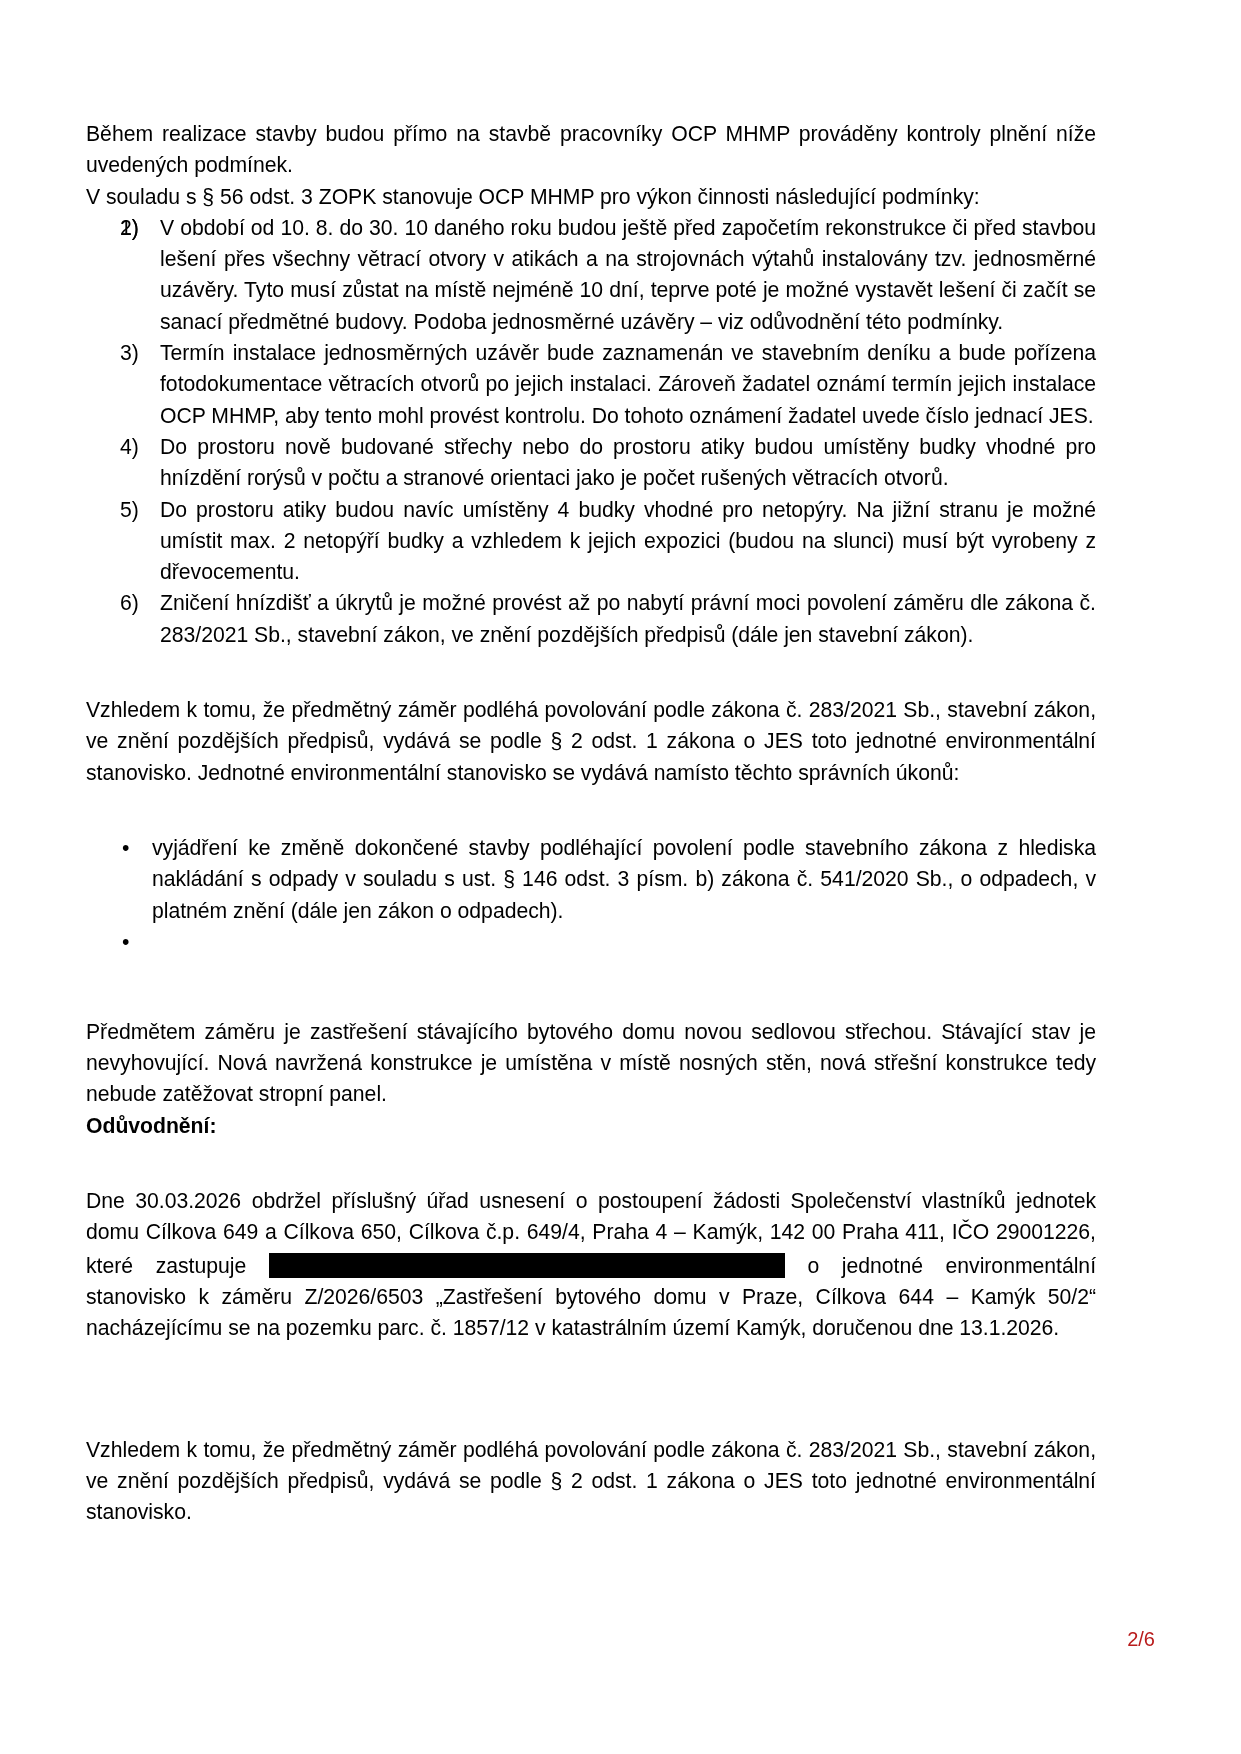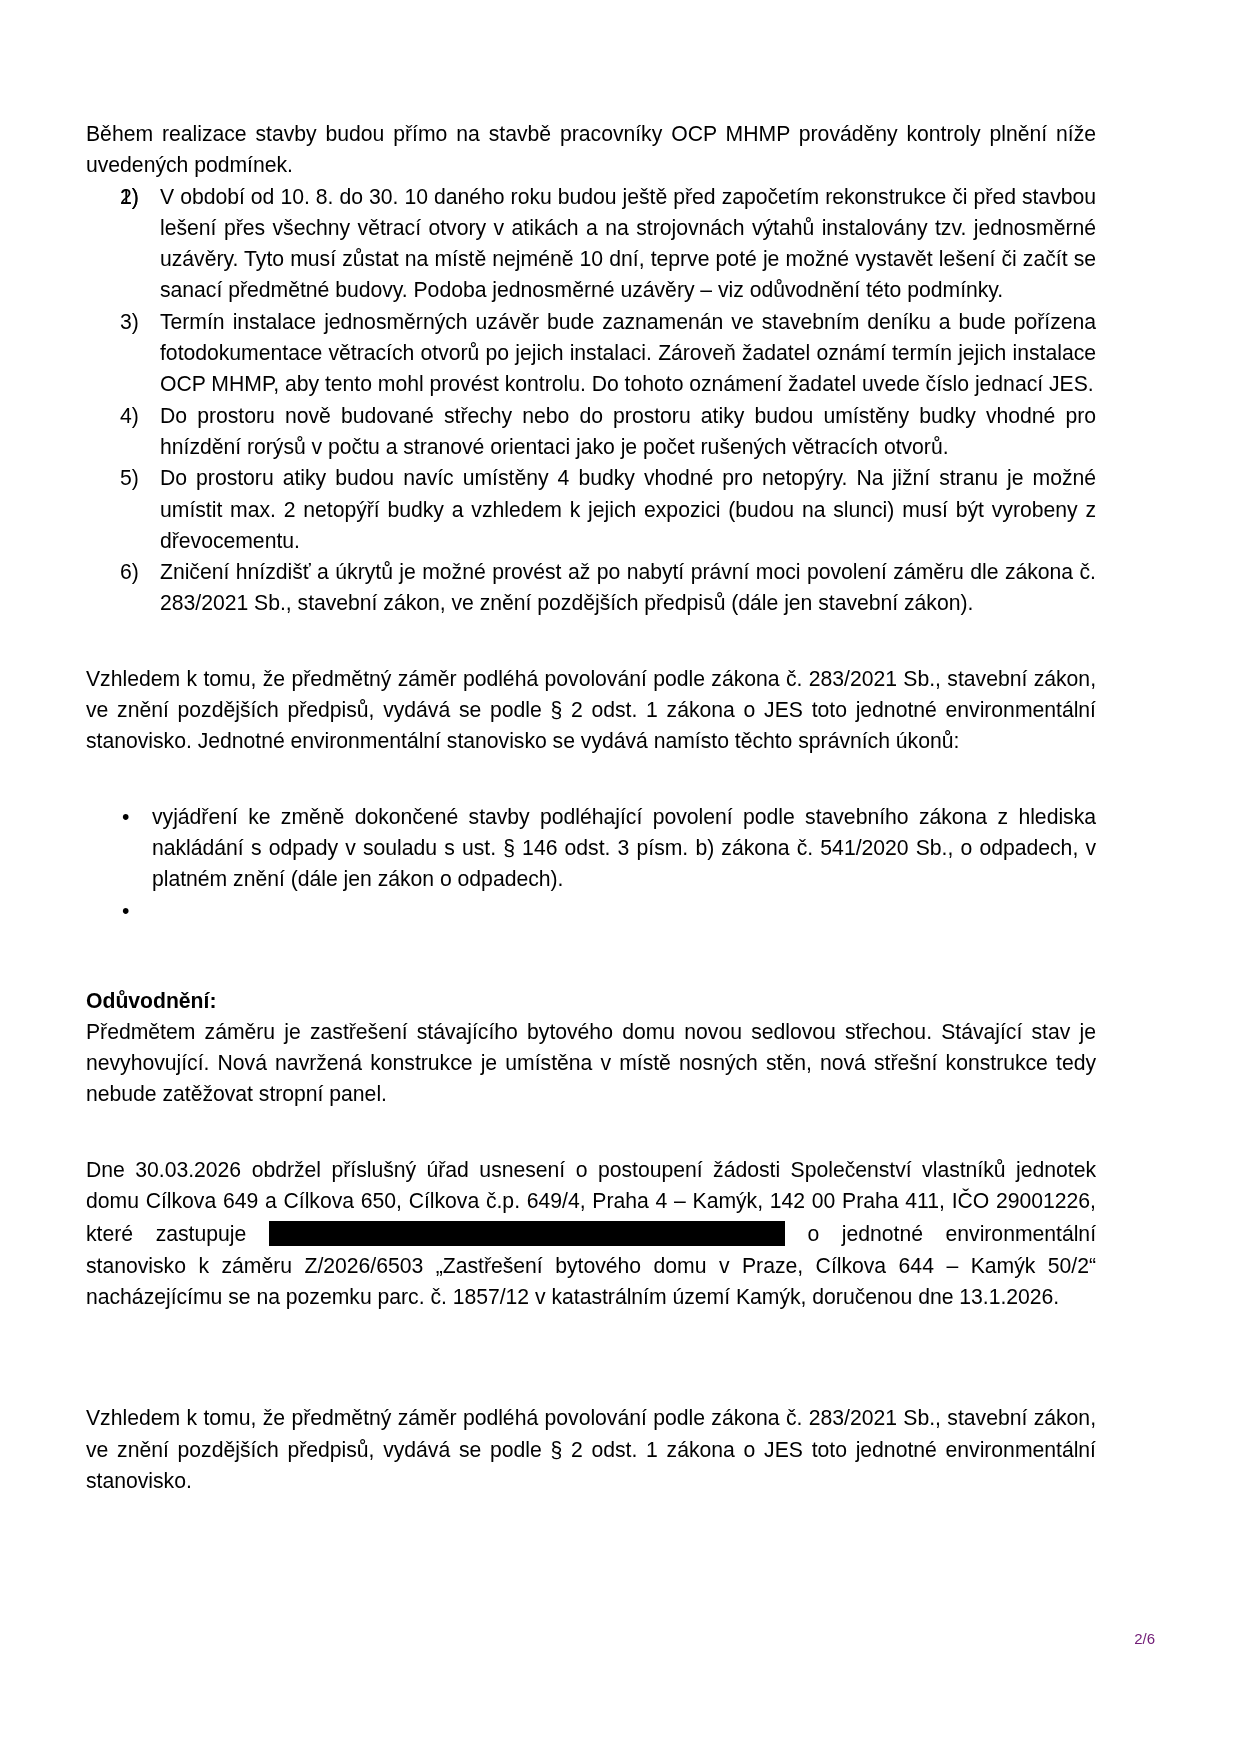--- a/index.html
+++ b/index.html
@@ -88,33 +88,34 @@
     color: transparent;
     vertical-align: baseline;
     height: 25px;
     position: relative;
     top: 5px;
   }
   .pagenum {
     position: absolute;
     right: 66px;
     bottom: 104px;
-    font-size: 15px;
+    font-size: 20px;
     line-height: 22px;
-    color: #701a75;
+    color: #b91c1c;
     text-align: right;
   }
 </style>
 </head>
 <body>
 
 <div class="page">
   <div class="content">
 
     <p class="para">Během realizace stavby budou přímo na stavbě pracovníky OCP MHMP prováděny kontroly plnění níže uvedených podmínek.</p>
+    <p class="para">V souladu s § 56 odst. 3 ZOPK stanovuje OCP MHMP pro výkon činnosti následující podmínky:</p>
 
     <ol class="numlist">
       <li>
         <span class="marker">1)</span>
       </li>
       <li>
         <span class="marker">2)</span>
         <span>V období od 10. 8. do 30. 10 daného roku budou ještě před započetím rekonstrukce či před stavbou lešení přes všechny větrací otvory v atikách a na strojovnách výtahů instalovány tzv. jednosměrné uzávěry. Tyto musí zůstat na místě nejméně 10 dní, teprve poté je možné vystavět lešení či začít se sanací předmětné budovy. Podoba jednosměrné uzávěry – viz odůvodnění této podmínky.</span>
       </li>
       <li>
@@ -146,22 +147,22 @@
         <span class="bullet">•</span>
         <span>vyjádření ke změně dokončené stavby podléhající povolení podle stavebního zákona z hlediska nakládání s odpady v souladu s ust. § 146 odst. 3 písm. b) zákona č. 541/2020 Sb., o odpadech, v platném znění (dále jen zákon o odpadech).</span>
       </li>
       <li>
         <span class="bullet">•</span>
       </li>
     </ul>
 
     <div class="gap-xl"></div>
 
+    <p class="para">Předmětem záměru je zastřešení stávajícího bytového domu novou sedlovou střechou. Stávající stav je nevyhovující. Nová navržená konstrukce je umístěna v místě nosných stěn, nová střešní konstrukce tedy nebude zatěžovat stropní panel.</p>
     <p class="para bold">Odůvodnění:</p>
-    <p class="para">Předmětem záměru je zastřešení stávajícího bytového domu novou sedlovou střechou. Stávající stav je nevyhovující. Nová navržená konstrukce je umístěna v místě nosných stěn, nová střešní konstrukce tedy nebude zatěžovat stropní panel.</p>
 
     <div class="gap-md"></div>
 
     <p class="para redact-line"><span>Dne 30.03.2026 obdržel příslušný úřad usnesení o postoupení žádosti Společenství vlastníků jednotek domu Cílkova 649 a Cílkova 650, Cílkova č.p. 649/4, Praha 4 – Kamýk, 142 00 Praha 411, IČO 29001226, které zastupuje </span><span class="redaction" style="width:516px"></span><span> o jednotné environmentální stanovisko k záměru Z/2026/6503 „Zastřešení bytového domu v Praze, Cílkova 644 – Kamýk 50/2“ nacházejícímu se na pozemku parc. č. 1857/12 v katastrálním území Kamýk, doručenou dne 13.1.2026.</span></p>
 
     <div class="gap-xl"></div>
 
     <p class="para">Vzhledem k tomu, že předmětný záměr podléhá povolování podle zákona č. 283/2021 Sb., stavební zákon, ve znění pozdějších předpisů, vydává se podle § 2 odst. 1 zákona o JES toto jednotné environmentální stanovisko.</p>
 
   </div>

